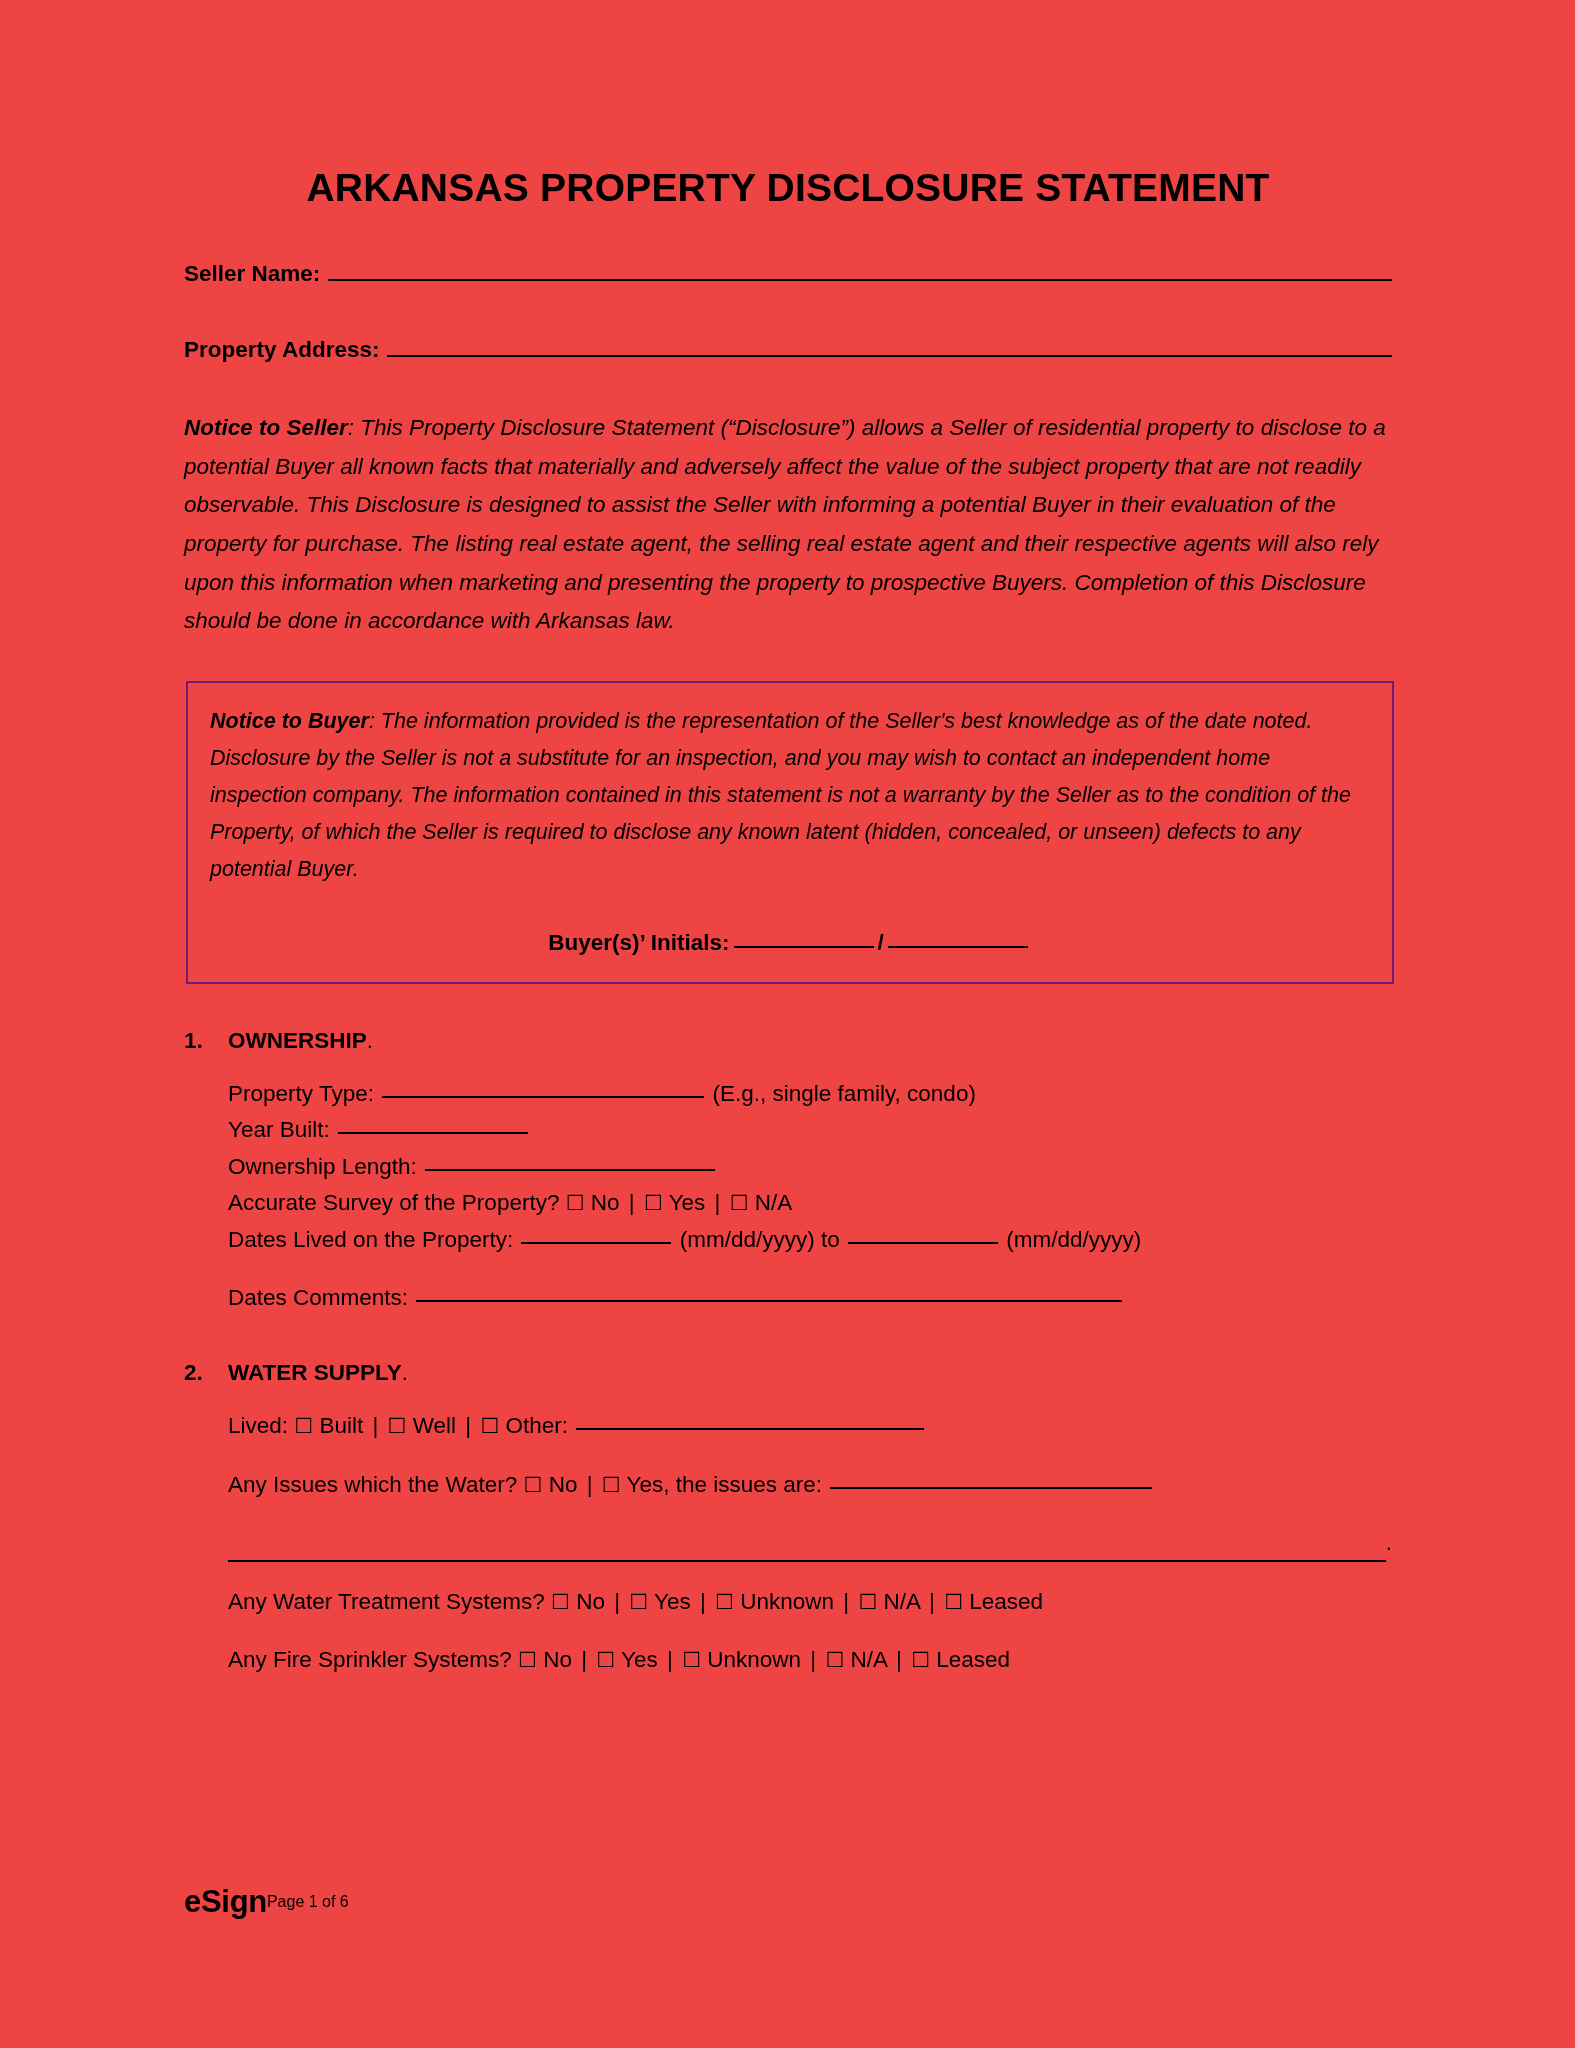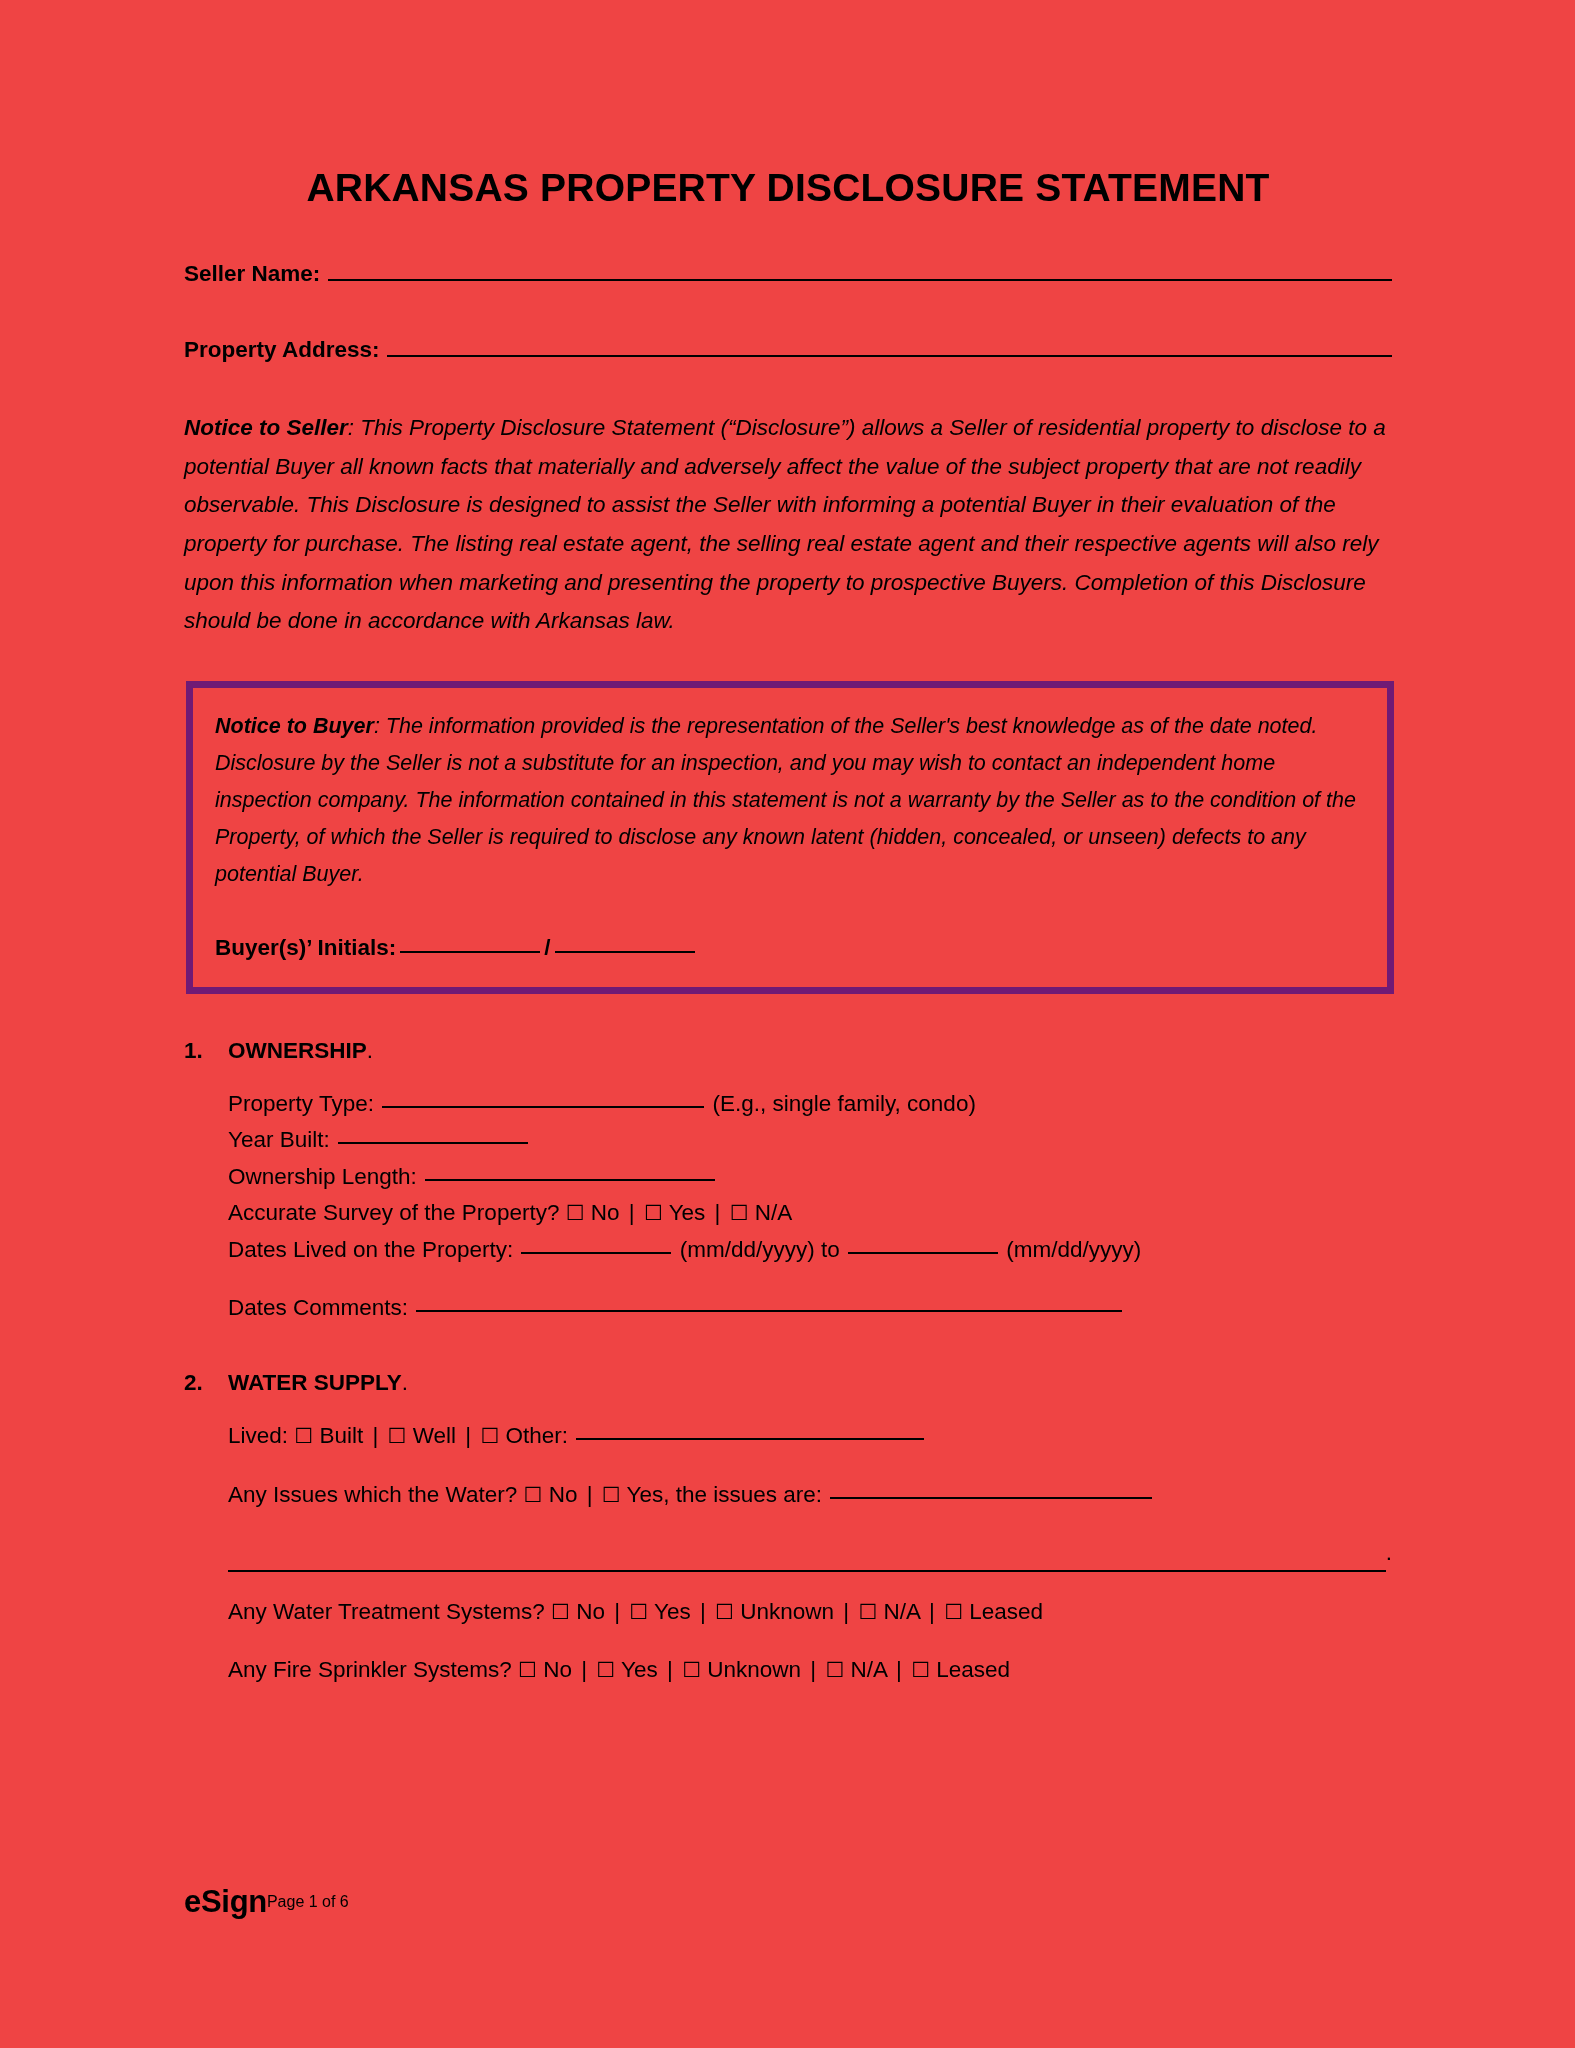--- a/index.html
+++ b/index.html
@@ -61,34 +61,35 @@
     line-height: 1.72;
     margin: 0;
     text-align: left;
     font-style: italic;
   }
   .para.seller-notice { margin-top: 46px; }
   .b { font-weight: bold; }
 
   
   .buyer-box {
-    border: 7px solid #701a75;
+    border: 2px solid #701a75;
     margin-top: 40px;
     padding: 20px 22px 26px 22px;
     box-sizing: border-box;
     width: 1208px;
     position: relative;
     left: 2px;
   }
   .buyer-box .para { font-size: 21.5px; line-height: 1.72; }
   .initials {
     font-size: 22.5px;
     font-weight: bold;
     margin-top: 42px;
     white-space: nowrap;
+    text-align: center;
   }
   .blank-sm {
     display: inline-block;
     width: 140px;
     border-bottom: 2px solid #000;
     height: 1px;
     vertical-align: 2px;
     margin: 0 4px;
   }
 

